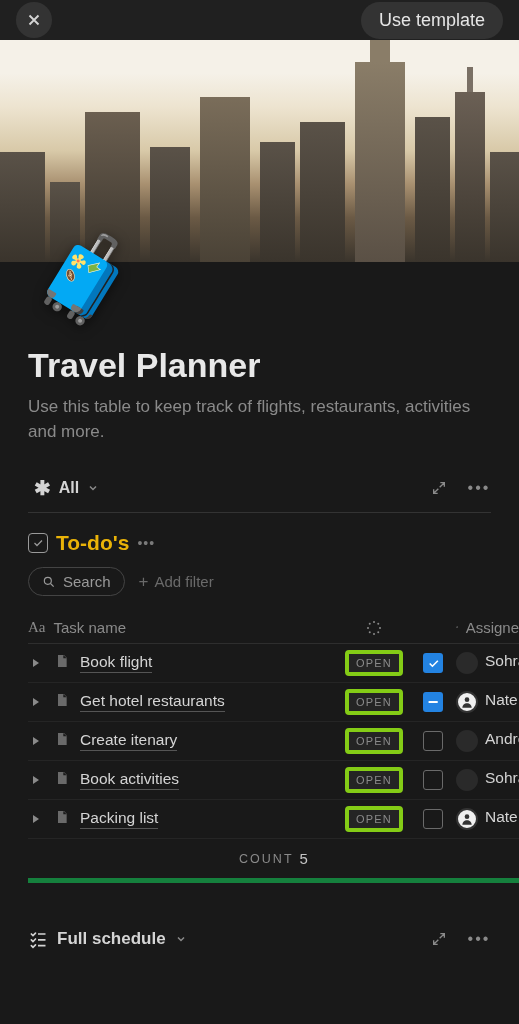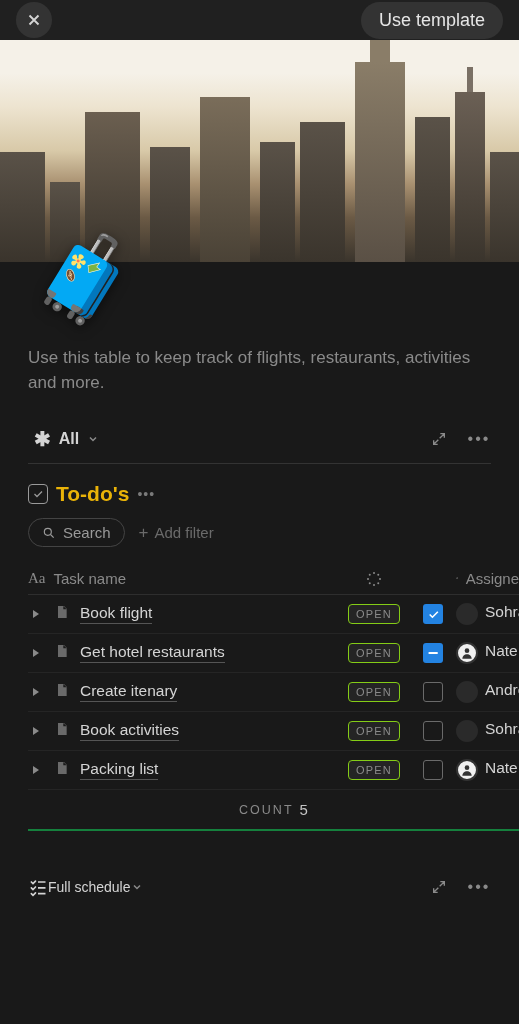--- a/index.html
+++ b/index.html
@@ -162,21 +162,21 @@
     font-size:15.5px;
   }
   .trow .col-name { gap:10px; }
   .row-toggle { width:16px; display:flex; justify-content:center; color:#8a8a8a; cursor:pointer; }
   .row-toggle svg { width:10px; height:10px; fill:#8a8a8a; }
   .page-glyph { width:16px; height:16px; color:#6a6a6a; }
   .task-name { color:#d4d4d4; border-bottom:1px solid #555; padding-bottom:1px; cursor:pointer; }
 
   .open-btn {
     font-size:11px; letter-spacing:1.2px; color:#8a8a8a;
-    border:1px solid #84cc16; border-radius:4px;
+    border:4px solid #84cc16; border-radius:4px;
     padding:3px 7px; cursor:pointer;
     background:#242424;
   }
 
   .cbox {
     width:20px; height:20px; border-radius:3px; cursor:pointer;
     display:flex; align-items:center; justify-content:center;
   }
   .cbox.empty { border:1.5px solid #6a6a6a; }
   .cbox.checked { background:#2383e2; }
@@ -189,30 +189,30 @@
     font-size:11px; color:#fff; flex-shrink:0;
   }
   .av-dark { background:#2a2a2a; }
   .av-ring { background:#f0f0f0; border:2px solid #333; }
   .av-ring svg { width:14px; height:14px; fill:#333; }
   .assignee-name { color:#d4d4d4; white-space:nowrap; }
 
   .count-row {
     display:flex; justify-content:center; align-items:center;
     padding:11px 0; color:#8a8a8a; font-size:12.5px; letter-spacing:2px;
-    border-bottom:2px solid #15803d;
+    border-bottom:5px solid #15803d;
   }
   .count-row .num { color:#c4c4c4; letter-spacing:0; margin-left:6px; font-size:15px; }
 
   
   .bottom-section {
     margin-top: 44px;
     display:flex; align-items:center; justify-content:space-between;
   }
-  .bs-left { display:flex; align-items:center; color:#d4d4d4; font-size:14px; font-weight:400; cursor:pointer; }
+  .bs-left { display:flex; align-items:center; gap:9px; color:#d4d4d4; font-size:17px; font-weight:700; cursor:pointer; }
   .list-icon { width:20px; height:20px; }
 </style>
 </head>
 <body>
 
 <div class="topbar">
   <div class="close-btn">
     <svg viewBox="0 0 24 24" fill="none">
         <path d="M6 6l12 12M18 6L6 18"></path>
       </svg>
@@ -232,20 +232,21 @@
       <div class="building b8"></div>
       <div class="building b9"></div>
     <div class="building b10"></div>
       <div class="building b11"></div>
   </div>
 </div>
 
 <div class="page-icon">🧳</div>
 
 <div class="content">
+  <div class="page-title">Travel Planner</div>
   <div class="page-desc">Use this table to keep track of flights, restaurants, activities and more.</div>
 
   <div class="tabs-row">
     <div class="tab-left">
       <span class="asterisk">✱</span>
       <span>All</span>
       <svg class="chev-sm" viewBox="0 0 24 24" fill="none" stroke="#8a8a8a" stroke-width="3">
           <path d="M6 9l6 6 6-6"></path>
         </svg>
     </div>

